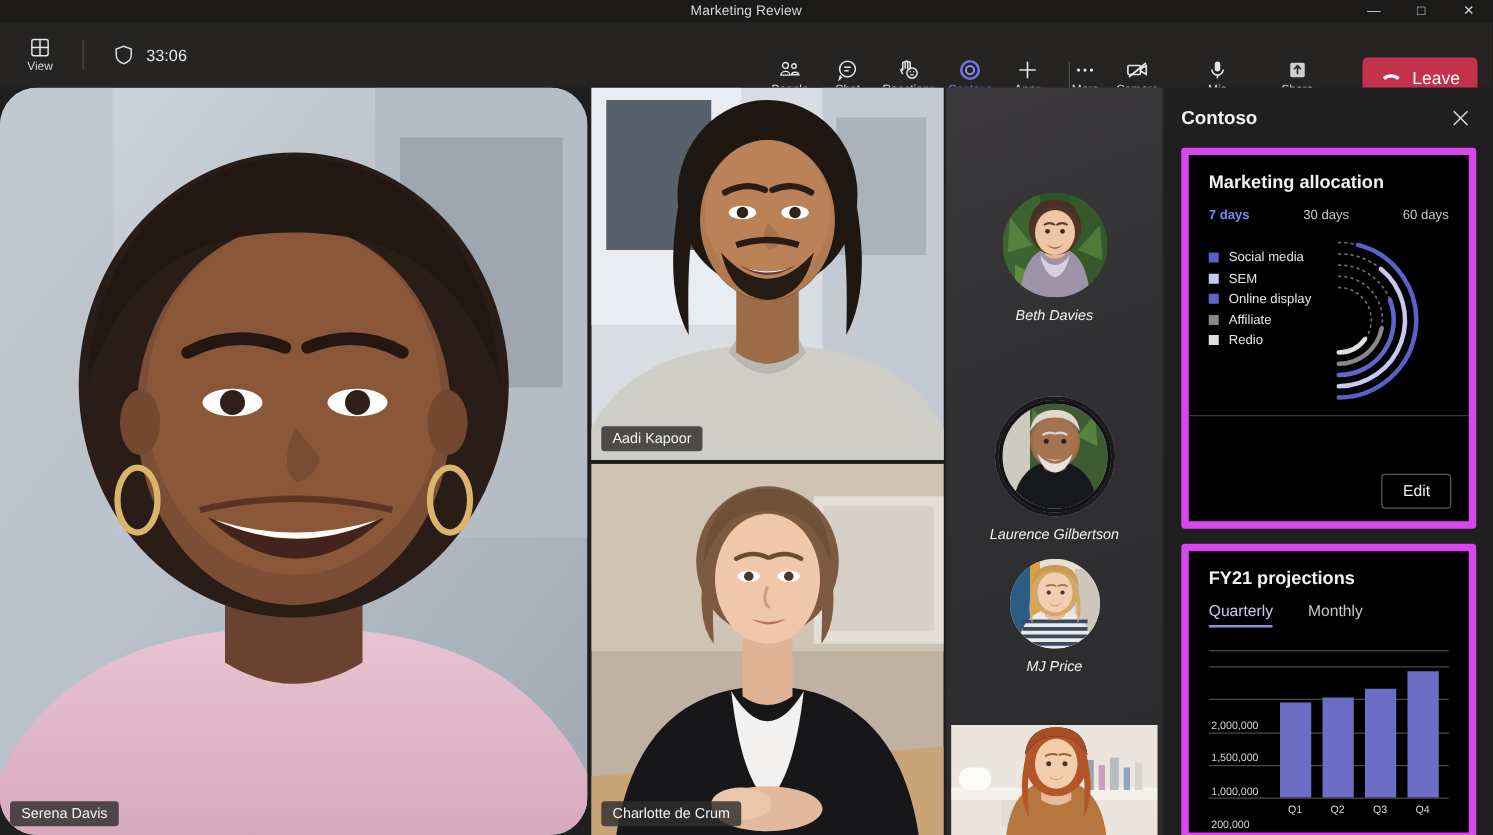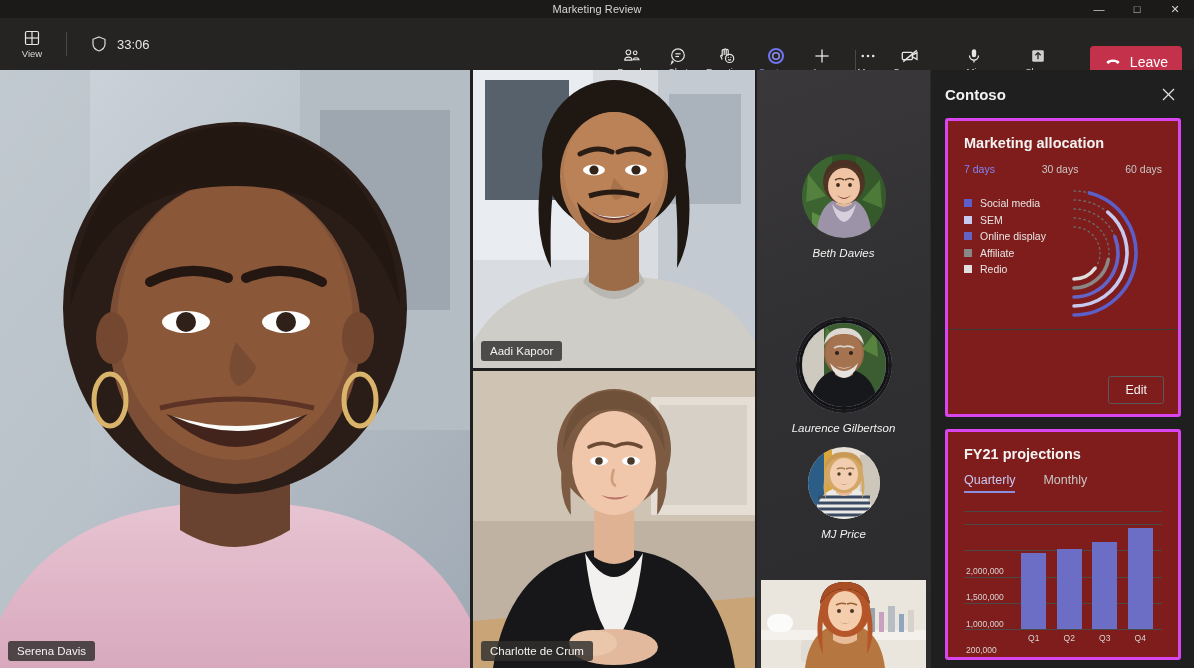--- a/index.html
+++ b/index.html
@@ -62,21 +62,21 @@
   .stage { position: absolute; top: 70px; left: 0; width: 930px; height: 598px; background: #201f1f; }
 
   .tile { position: absolute; overflow: hidden; background: #3b3a39; }
   .tile .vid { position: absolute; inset: 0; }
   .namebadge {
     position: absolute; left: 8px; bottom: 7px;
     background: rgba(47,46,45,.82); color: #f3f2f1;
     font-size: 11.5px; padding: 4px 9px; border-radius: 3px; white-space: nowrap;
   }
 
-  #tile-serena { left: 0; top: 0; width: 470px; height: 598px; }
+  #tile-serena { left: 0; top: 0; width: 470px; height: 598px; border-radius: 30px; }
   #tile-aadi   { left: 473px; top: 0; width: 282px; height: 298px; }
   #tile-charlotte { left: 473px; top: 301px; width: 282px; height: 297px; }
 
   
   .avcol {
     position: absolute; left: 757px; top: 0; width: 202px; height: 598px;
     background: linear-gradient(160deg,#3a383b 0%,#302f31 45%,#2b2a2c 100%);
     font-style: italic;
   }
   .avslot { position: absolute; left: 0; width: 173px; display: flex; flex-direction: column; align-items: center; }
@@ -100,29 +100,29 @@
     height: 48px; display: flex; align-items: center; justify-content: space-between;
     padding: 0 14px 0 14px;
   }
   .panel-title { font-size: 15px; font-weight: bold; color: #f3f2f1; }
   .panel-close { color: #e1dfdd; font-size: 14px; width: 24px; height: 24px;
     display: flex; align-items: center; justify-content: center; border-radius: 3px; cursor: pointer; }
 
   .panel-body { position: absolute; top: 48px; left: 0; width: 264px; height: 550px; overflow: hidden; padding: 0 14px; }
 
   .card {
-    background: #7f1d1d; border: 3px solid #d946ef; border-radius: 3px;
+    background: #000000; border: 6px solid #d946ef; border-radius: 3px;
     margin-bottom: 12px;
   }
   .card-pad { padding: 14px 16px 10px 16px; }
   .card-title { font-size: 14.5px; font-weight: bold; color: #f3f2f1; }
 
   .seg { display: flex; justify-content: space-between; margin-top: 12px; }
   .seg span { font-size: 10.5px; color: #c8c6c4; }
-  .seg span.on { color: #7f85f5; font-weight: normal; }
+  .seg span.on { color: #7f85f5; font-weight: bold; }
 
   .alloc-body { position: relative; height: 132px; margin-top: 12px; }
   .legend { position: absolute; left: 0; top: 8px; }
   .legend-row { display: flex; align-items: center; gap: 8px; height: 16.5px; }
   .swatch { width: 8px; height: 8px; flex: none; }
   .legend-row span { font-size: 10.5px; color: #e6e4e2; }
   .radial { position: absolute; right: -26px; top: -4px; }
 
   .card-foot {
     border-top: 1px solid #3a3938; padding: 10px 14px; display: flex; justify-content: flex-end;

